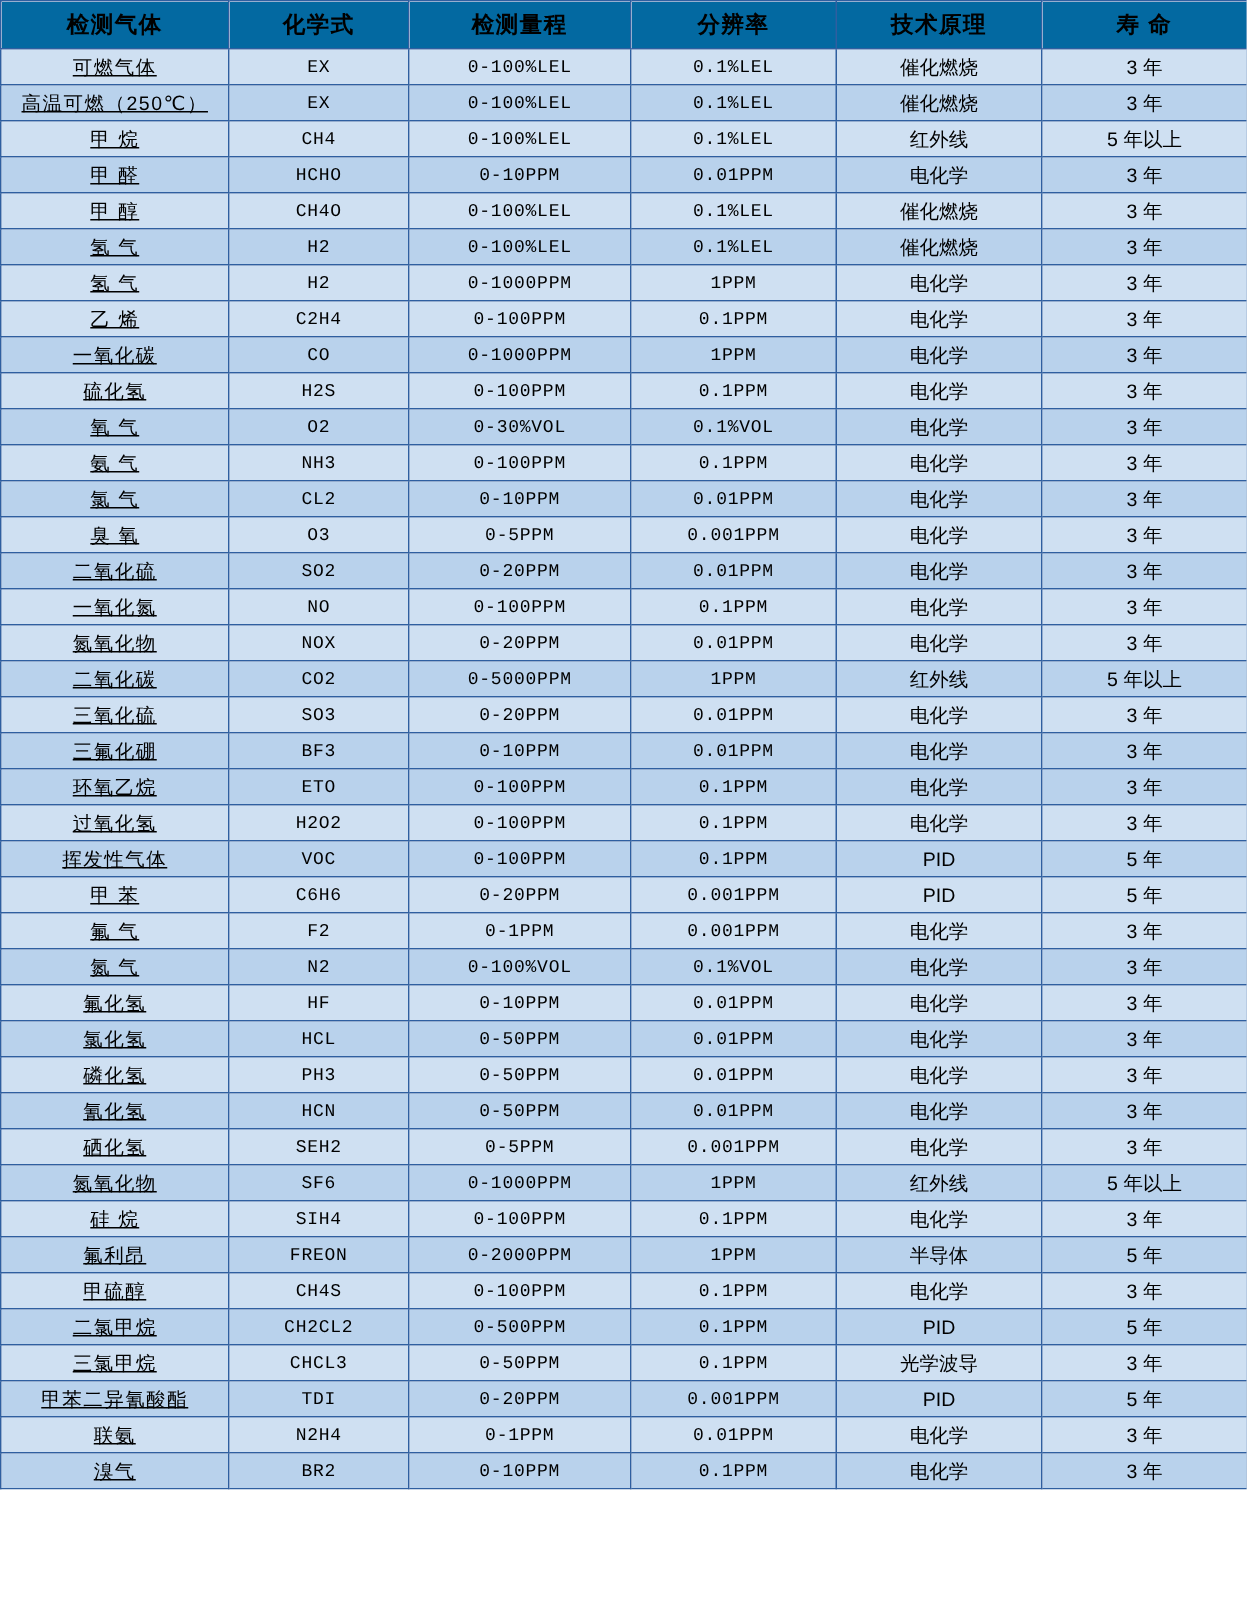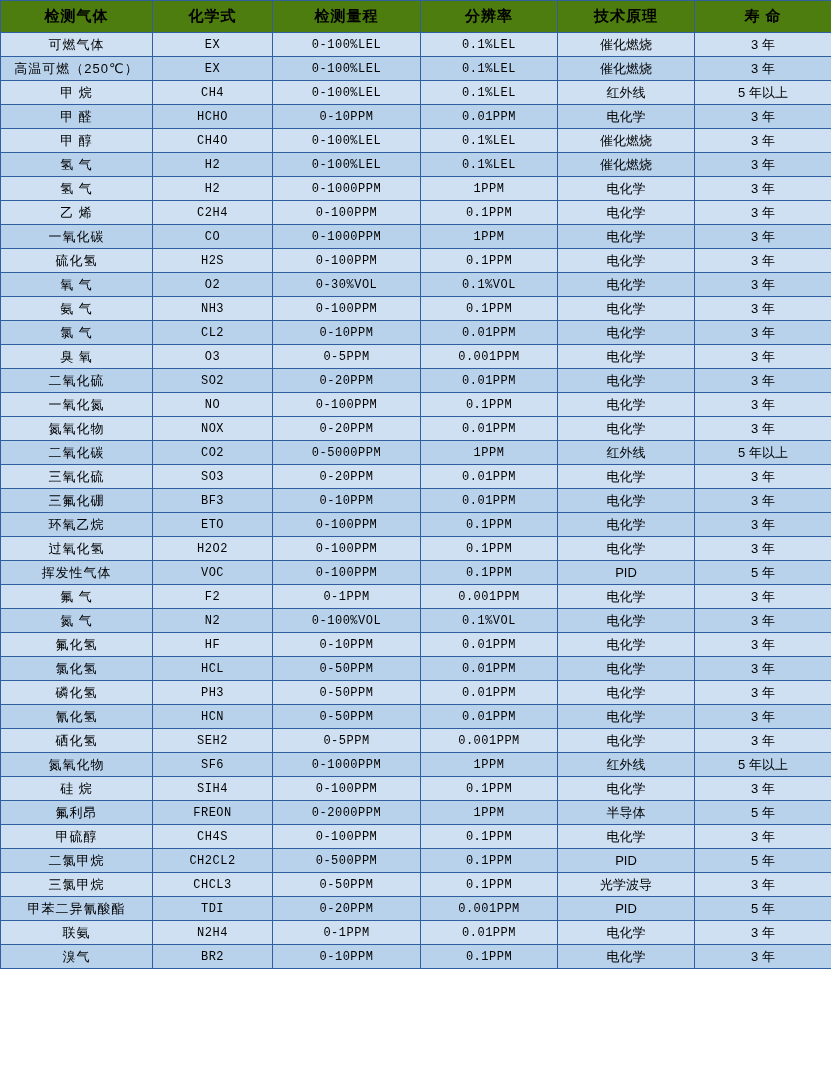--- a/index.html
+++ b/index.html
@@ -25,34 +25,35 @@
   #gas-table th,
   #gas-table td {
     border: 1px solid #2f5fa0;
     text-align: center;
     vertical-align: middle;
     color: #000000;
     white-space: nowrap;
     overflow: hidden;
   }
   #gas-table thead th {
-    background: #4d7c0f;
+    background: #0369a1;
     height: 29px;
     font-size: 15px;
     font-weight: bold;
     letter-spacing: 1px;
     margin-top: 28px;
   }
   #gas-table tbody td {
     height: 21px;
     font-size: 13px;
     font-weight: normal;
   }
   #gas-table tbody tr td:nth-child(1) {
     letter-spacing: 1px;
+    text-decoration: underline;
   }
   #gas-table tbody tr.row-a td { background: #cfe0f2; }
   #gas-table tbody tr.row-b td { background: #b9d2ec; }
   #gas-table tbody td.mono {
     font-family: "Liberation Mono", "DejaVu Sans Mono", monospace;
     font-size: 12px;
     letter-spacing: 0.5px;
   }
 </style>
 </head>
@@ -256,20 +257,28 @@
       </tr>
       <tr class="row-b">
         <td>挥发性气体</td>
         <td class="mono">VOC</td>
         <td class="mono">0-100PPM</td>
         <td class="mono">0.1PPM</td>
         <td>PID</td>
         <td>5 年</td>
       </tr>
       <tr class="row-a">
+        <td>甲 苯</td>
+        <td class="mono">C6H6</td>
+        <td class="mono">0-20PPM</td>
+        <td class="mono">0.001PPM</td>
+        <td>PID</td>
+        <td>5 年</td>
+      </tr>
+      <tr class="row-a">
         <td>氟 气</td>
         <td class="mono">F2</td>
         <td class="mono">0-1PPM</td>
         <td class="mono">0.001PPM</td>
         <td>电化学</td>
         <td>3 年</td>
       </tr>
       <tr class="row-b">
         <td>氮 气</td>
         <td class="mono">N2</td>

